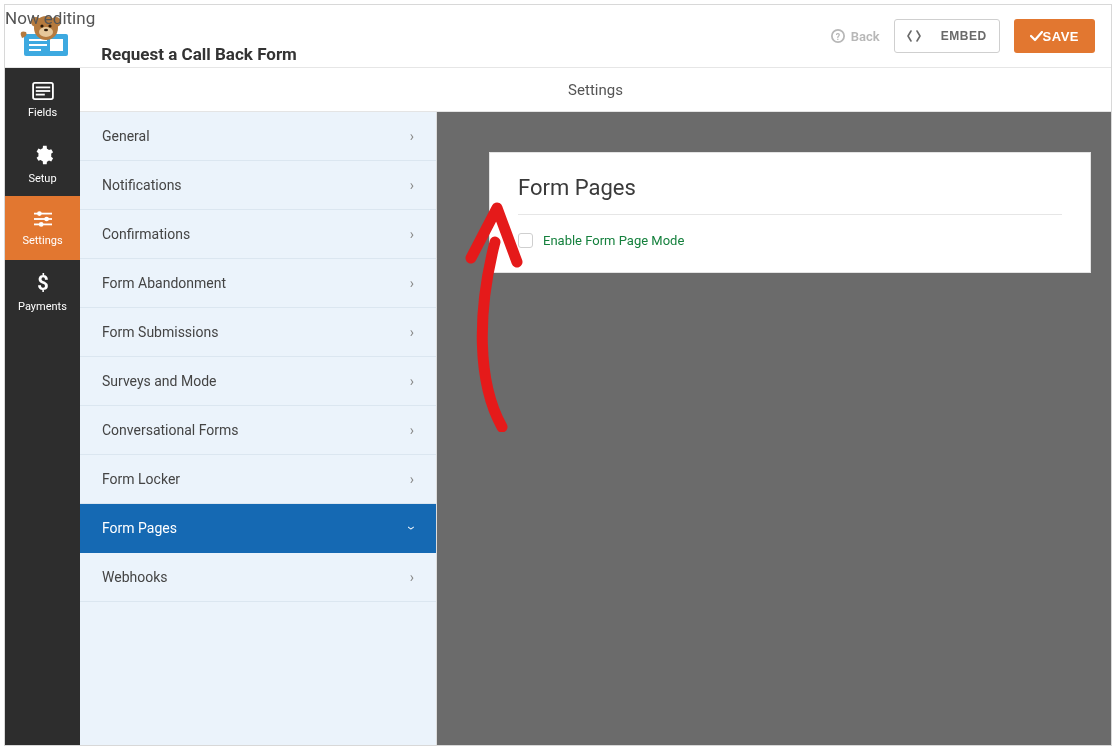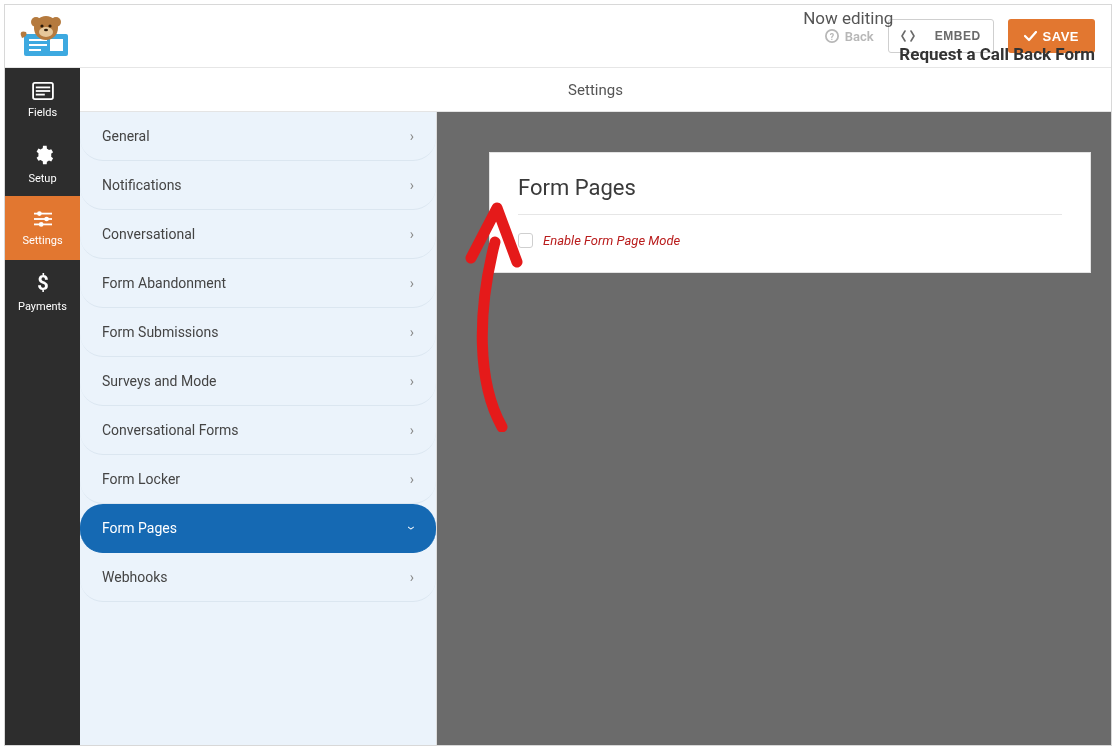--- a/index.html
+++ b/index.html
@@ -30,21 +30,21 @@
     width: 82px;
     height: 63px;
     display: flex;
     align-items: center;
     justify-content: center;
   }
   .title-wrap {
     position: absolute;
     left: 0; right: 16px;
     display: flex;
-    justify-content: flex-end;
+    justify-content: flex-start;
     pointer-events: none;
   }
   .title-wrap .prefix {
     font-size: 17px;
     color: #555;
     font-weight: 400;
   }
   .title-wrap .formname {
     font-size: 17px;
     color: #333;
@@ -87,21 +87,20 @@
     color: #fff;
     font-size: 13px;
     font-weight: 700;
     letter-spacing: 0.5px;
     height: 34px;
     padding: 0 16px;
     border-radius: 3px;
     border: none;
     display: flex;
     align-items: center;
-    gap: 6px;
     cursor: pointer;
   }
   .workspace {
     display: flex;
     height: calc(100% - 63px);
   }
   .sidebar {
     width: 82px;
     background: #2d2d2d;
     display: flex;
@@ -155,21 +154,20 @@
   .subnav-item {
     height: 49px;
     display: flex;
     align-items: center;
     justify-content: space-between;
     padding: 0 22px;
     font-size: 14px;
     color: #444;
     border-bottom: 1px solid #dbe6f0;
     cursor: pointer;
-    border-radius: 23px;
   }
   .subnav-item .chev { color: #888; font-size: 14px; }
   .subnav-item.active {
     background: #1569b3;
     color: #fff;
     border-bottom: 1px solid #1569b3;
   }
   .subnav-item.active .chev { color: #fff; }
 
   .main {
@@ -191,22 +189,21 @@
     color: #3a3a3a;
     padding-bottom: 14px;
     border-bottom: 1px solid #e6e6e6;
     margin-bottom: 18px;
   }
   .check-row {
     display: flex;
     align-items: center;
     gap: 10px;
     font-size: 13px;
-    color: #b91c1c;
-    font-style: italic;
+    color: #15803d;
   }
   .checkbox {
     width: 15px;
     height: 15px;
     border: 1px solid #cfcfcf;
     border-radius: 3px;
     background: #fff;
     cursor: pointer;
   }
   .arrow {
@@ -323,21 +320,21 @@
         <div class="subnav">
           <div class="subnav-item">
             <span>General</span>
             <span class="chev">›</span>
           </div>
           <div class="subnav-item">
             <span>Notifications</span>
             <span class="chev">›</span>
           </div>
           <div class="subnav-item">
-            <span>Conversational</span>
+            <span>Confirmations</span>
             <span class="chev">›</span>
           </div>
           <div class="subnav-item">
             <span>Form Abandonment</span>
             <span class="chev">›</span>
           </div>
           <div class="subnav-item">
             <span>Form Submissions</span>
             <span class="chev">›</span>
           </div>

